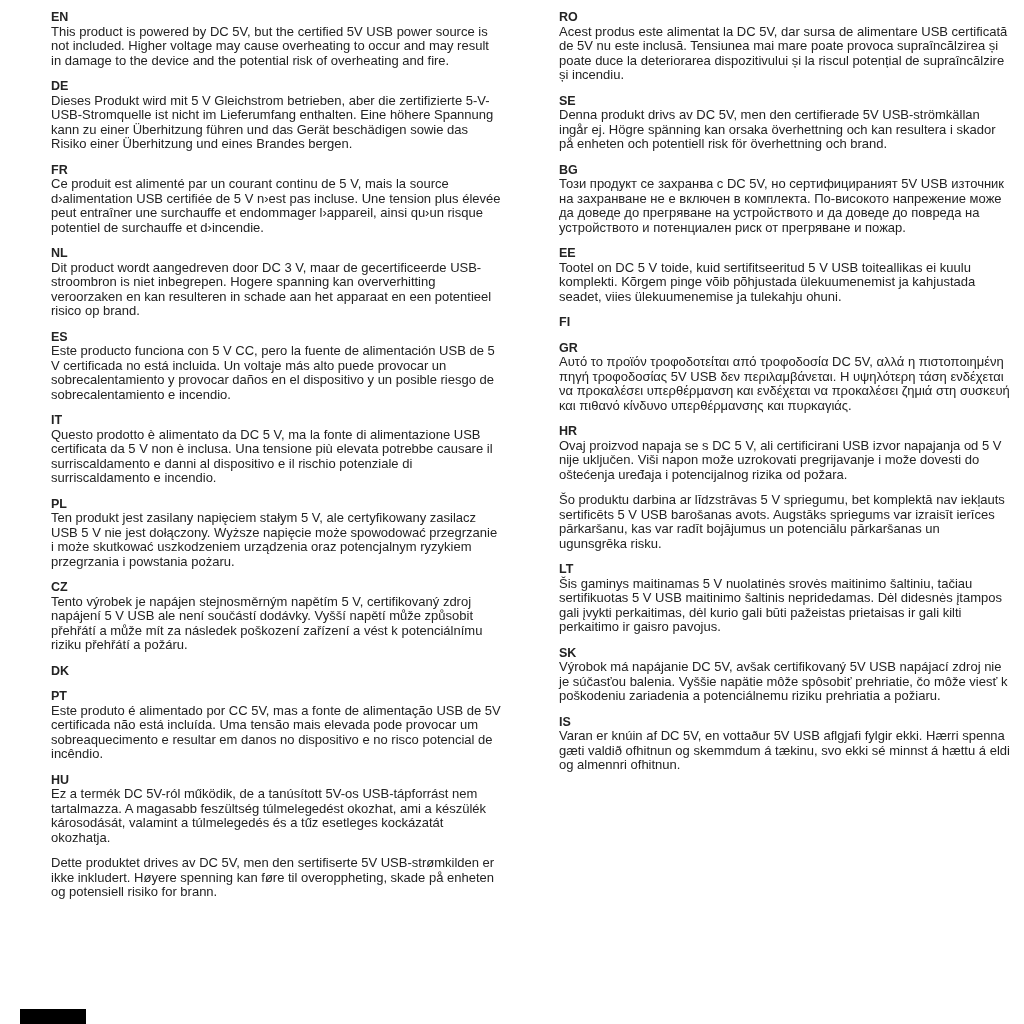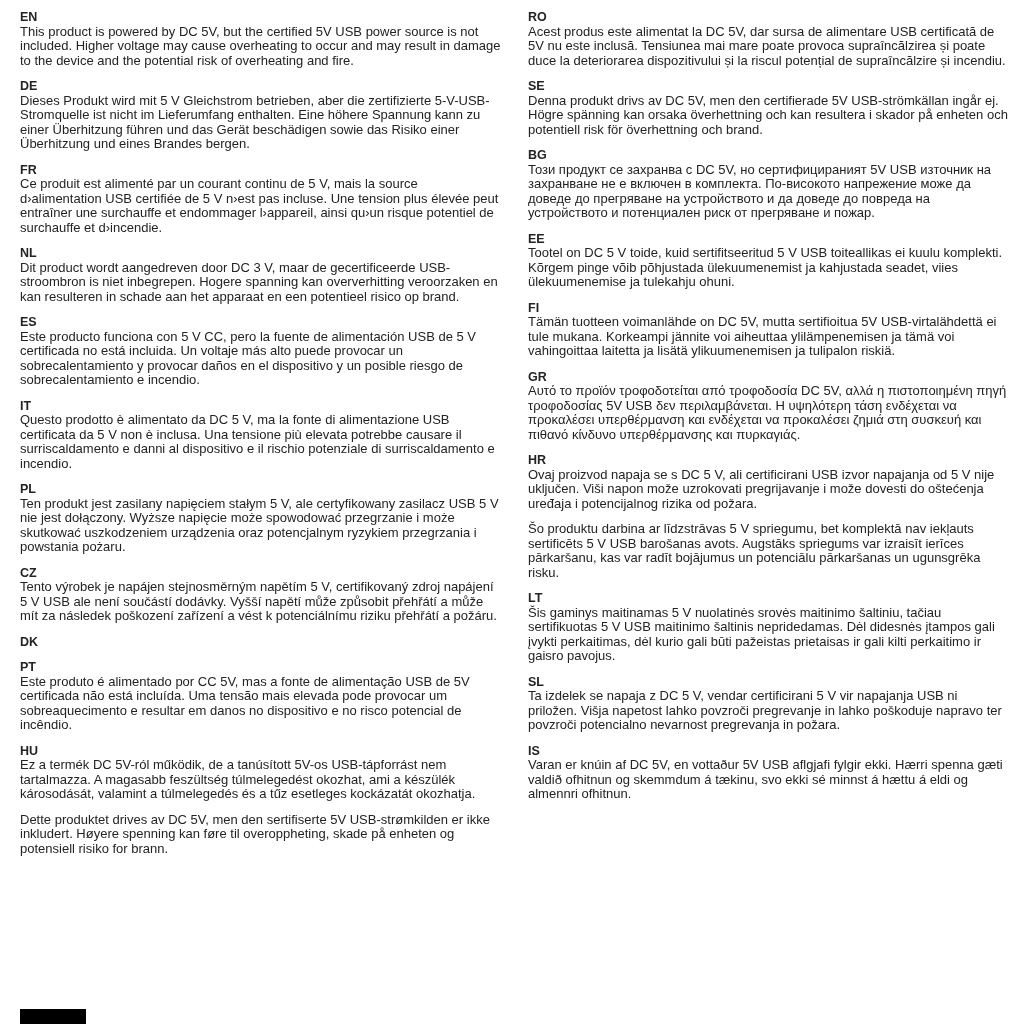--- a/index.html
+++ b/index.html
@@ -23,20 +23,21 @@
     display: grid;
     grid-template-columns: 1fr 1fr;
     column-gap: 26px;
     align-content: start;
   }
   .col {
     min-width: 0;
   }
   .section {
     margin-bottom: 11px;
+    margin-left: 31px;
   }
   .code {
     font-weight: bold;
     font-size: 12.5px;
     line-height: 14.5px;
   }
   .text {
     font-size: 13px;
     line-height: 14.5px;
   }
@@ -113,40 +114,39 @@
       <div class="section">
         <div class="code">BG</div>
         <div class="text">Този продукт се захранва с DC 5V, но сертифицираният 5V USB източник на захранване не е включен в комплекта. По-високото напрежение може да доведе до прегряване на устройството и да доведе до повреда на устройството и потенциален риск от прегряване и пожар.</div>
       </div>
       <div class="section">
         <div class="code">EE</div>
         <div class="text">Tootel on DC 5 V toide, kuid sertifitseeritud 5 V USB toiteallikas ei kuulu komplekti. Kõrgem pinge võib põhjustada ülekuumenemist ja kahjustada seadet, viies ülekuumenemise ja tulekahju ohuni.</div>
       </div>
       <div class="section">
         <div class="code">FI</div>
-        <div class="text">Tämän tuotteen voimanlähde on DC 5V, mutta sertifioitua 5V USB-virtalähdettä ei tule mukana. Korkeampi jännite voi aiheuttaa ylilämpenemisen ja tämä voi vahingoittaa laitetta ja lisätä ylikuumenemisen ja tulipalon riskiä.</div>
       </div>
       <div class="section">
         <div class="code">GR</div>
         <div class="text">Αυτό το προϊόν τροφοδοτείται από τροφοδοσία DC 5V, αλλά η πιστοποιημένη πηγή τροφοδοσίας 5V USB δεν περιλαμβάνεται. Η υψηλότερη τάση ενδέχεται να προκαλέσει υπερθέρμανση και ενδέχεται να προκαλέσει ζημιά στη συσκευή και πιθανό κίνδυνο υπερθέρμανσης και πυρκαγιάς.</div>
       </div>
       <div class="section">
         <div class="code">HR</div>
         <div class="text">Ovaj proizvod napaja se s DC 5 V, ali certificirani USB izvor napajanja od 5 V nije uključen. Viši napon može uzrokovati pregrijavanje i može dovesti do oštećenja uređaja i potencijalnog rizika od požara.</div>
       </div>
       <div class="section">
         <div class="text">Šo produktu darbina ar līdzstrāvas 5 V spriegumu, bet komplektā nav iekļauts sertificēts 5 V USB barošanas avots. Augstāks spriegums var izraisīt ierīces pārkaršanu, kas var radīt bojājumus un potenciālu pārkaršanas un ugunsgrēka risku.</div>
       </div>
       <div class="section">
         <div class="code">LT</div>
         <div class="text">Šis gaminys maitinamas 5 V nuolatinės srovės maitinimo šaltiniu, tačiau sertifikuotas 5 V USB maitinimo šaltinis nepridedamas. Dėl didesnės įtampos gali įvykti perkaitimas, dėl kurio gali būti pažeistas prietaisas ir gali kilti perkaitimo ir gaisro pavojus.</div>
       </div>
       <div class="section">
-        <div class="code">SL</div>
-        <div class="text">Ta izdelek se napaja z DC 5 V, vendar certificirani 5 V vir napajanja USB ni priložen. Višja napetost lahko povzroči pregrevanje in lahko poškoduje napravo ter povzroči potencialno nevarnost pregrevanja in požara.</div>
+        <div class="code">SK</div>
+        <div class="text">Výrobok má napájanie DC 5V, avšak certifikovaný 5V USB napájací zdroj nie je súčasťou balenia. Vyššie napätie môže spôsobiť prehriatie, čo môže viesť k poškodeniu zariadenia a potenciálnemu riziku prehriatia a požiaru.</div>
       </div>
       <div class="section">
         <div class="code">IS</div>
         <div class="text">Varan er knúin af DC 5V, en vottaður 5V USB aflgjafi fylgir ekki. Hærri spenna gæti valdið ofhitnun og skemmdum á tækinu, svo ekki sé minnst á hættu á eldi og almennri ofhitnun.</div>
       </div>
     </div>
 </div>
 <div class="footer-mark"></div>
 
 </body></html>

